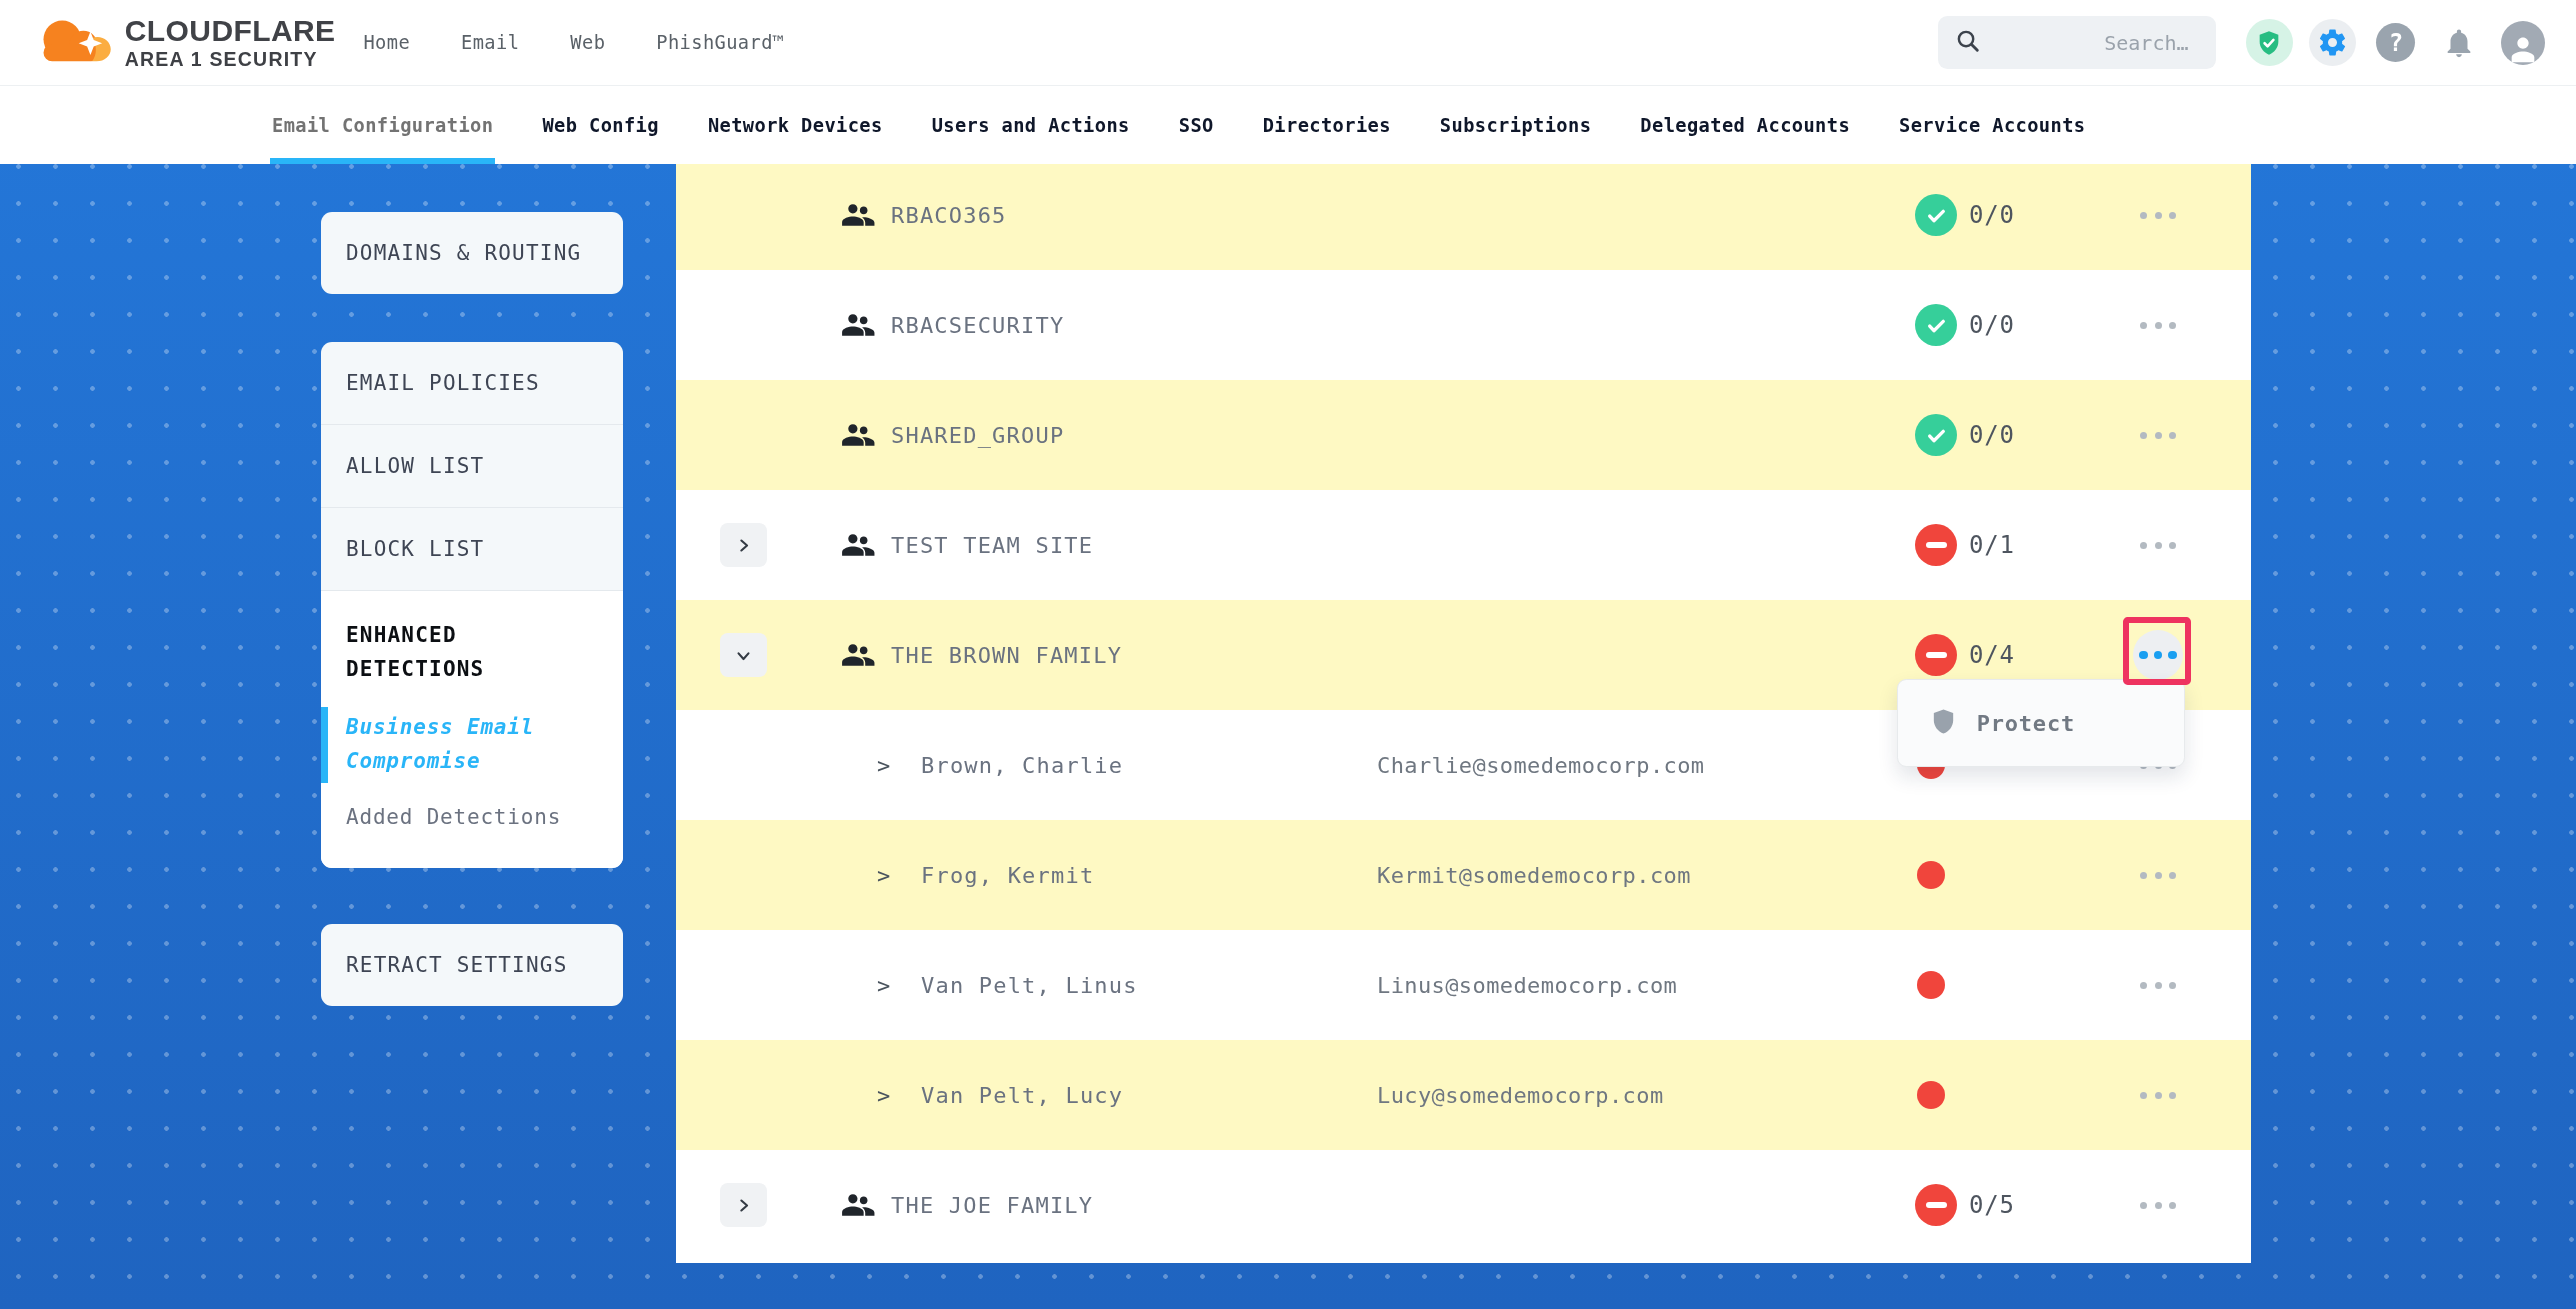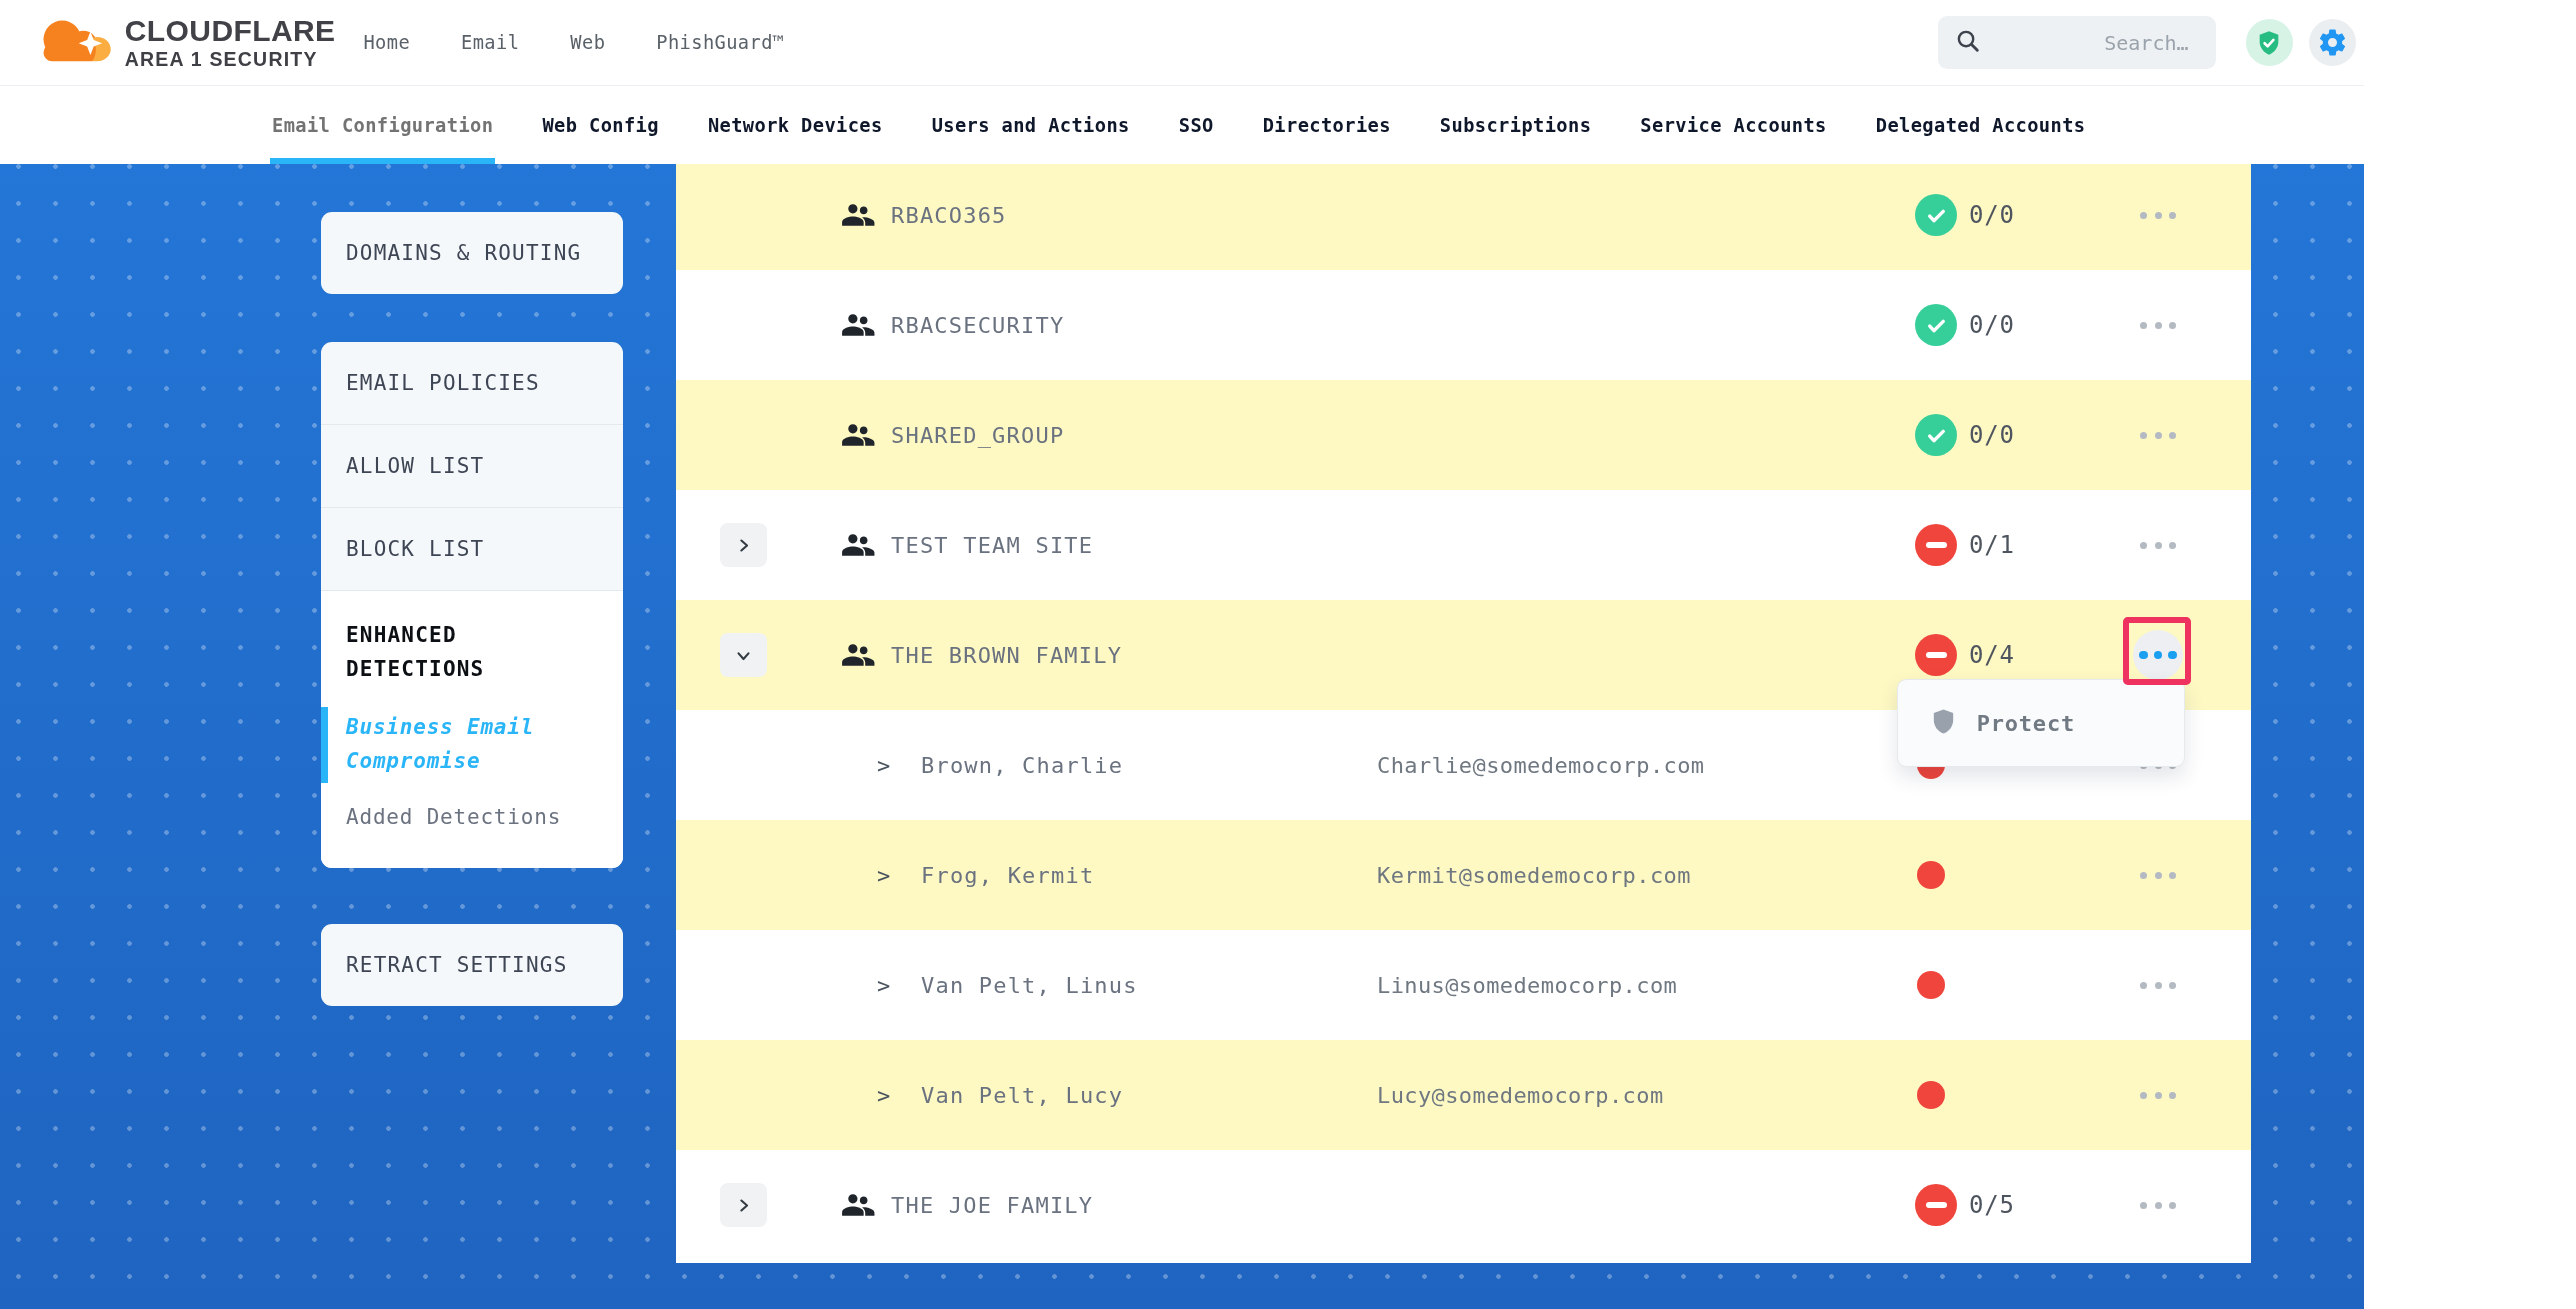--- a/index.html
+++ b/index.html
@@ -1,20 +1,20 @@
 <!DOCTYPE html>
 <html style="font-size:12.5px"><head>
 <meta charset="utf-8">
 <style>
   * { margin:0; padding:0; box-sizing:border-box; }
   html,body { width:2576px; height:1309px; overflow:hidden; }
   body { font-family:"DejaVu Sans Mono", monospace; }
 
   .page {
-    position:relative; width:2364px; height:1309px; overflow:hidden;
+    position:relative; width:2576px; height:1309px; overflow:hidden;
     background-color:#2173D4;
     background-image:
       radial-gradient(circle, rgba(255,255,255,0.30) 2px, transparent 2.6px),
       linear-gradient(180deg,#2478DA 0%,#1F64C0 100%);
     background-size:37px 37px, 100% 100%;
   }
 
   
   .topbar {
     position:absolute; left:0; top:0; width:2576px; height:86px;
@@ -240,22 +240,22 @@
   </header>
 
   <nav class="tabs" id="tabs">
       <div class="tab active">Email Configuration</div>
       <div class="tab">Web Config</div>
       <div class="tab">Network Devices</div>
       <div class="tab">Users and Actions</div>
       <div class="tab">SSO</div>
       <div class="tab">Directories</div>
       <div class="tab">Subscriptions</div>
+      <div class="tab">Delegated Accounts</div>
       <div class="tab">Service Accounts</div>
-      <div class="tab">Delegated Accounts</div>
     </nav>
 
   <aside class="sidebar">
     <div class="side-card side-single">
       <span>DOMAINS &amp; ROUTING</span>
     </div>
 
     <div class="side-card side-multi">
       <div id="policy-items">
           <div class="side-item">EMAIL POLICIES</div>

